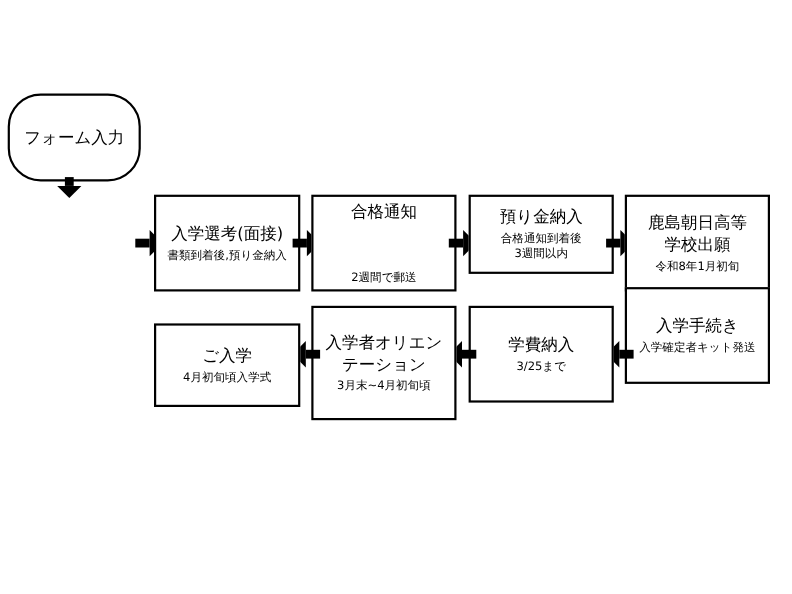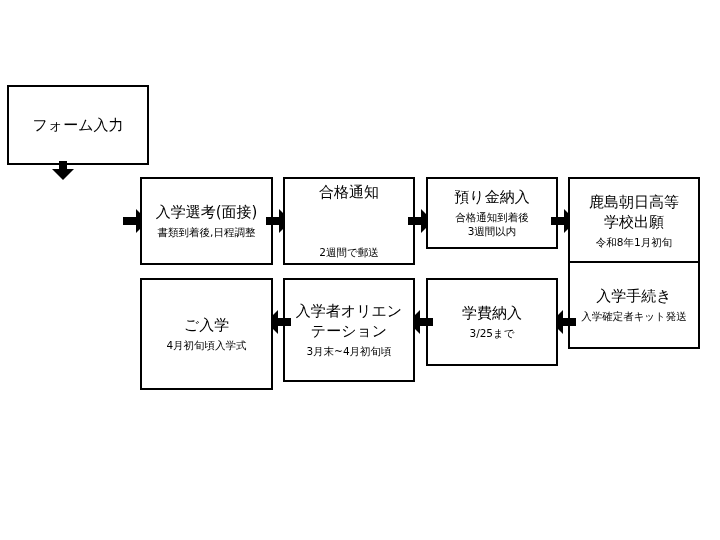--- a/index.html
+++ b/index.html
@@ -69,32 +69,32 @@
     border-top: 11px solid #000000;
     border-left: 11px solid transparent;
     border-right: 11px solid transparent;
   }
 </style>
 </head>
 <body>
 
 <div class="canvas">
 
-  <div class="box" style="left:7px; top:85px; width:142px; height:80px;">
+  <div class="box" style="left:7px; top:85px; width:121px; height:80px;border-radius:30px;">
     <div class="title">フォーム入力</div>
   </div>
 
   <div class="ar ar-down" style="left:52px; top:161px;"></div>
 
 
   <div class="ar ar-right" style="left:123px; top:209px;"></div>
 
   <div class="box" style="left:140px; top:177px; width:133px; height:88px;">
     <div class="title">入学選考(面接)</div>
-    <div class="subtitle">書類到着後,日程調整</div>
+    <div class="subtitle">書類到着後,預り金納入</div>
   </div>
 
   <div class="ar ar-right" style="left:266px; top:209px;"></div>
 
   <div class="box" style="left:283px; top:177px; width:132px; height:88px;justify-content:space-between;">
     <div class="title">合格通知</div>
     <div class="subtitle">2週間で郵送</div>
   </div>
 
   <div class="ar ar-right" style="left:408px; top:209px;"></div>
@@ -130,18 +130,18 @@
   <div class="ar ar-left" style="left:408px; top:310px;"></div>
 
   <div class="box" style="left:283px; top:278px; width:132px; height:104px;align-items:center;">
     <div class="title">入学者オリエン
 テーション</div>
     <div class="subtitle">3月末~4月初旬頃</div>
   </div>
 
   <div class="ar ar-left" style="left:266px; top:310px;"></div>
 
-  <div class="box" style="left:140px; top:278px; width:133px; height:112px;">
+  <div class="box" style="left:140px; top:294px; width:133px; height:76px;">
     <div class="title">ご入学</div>
     <div class="subtitle">4月初旬頃入学式</div>
   </div>
 
 </div>
 
 </body></html>

